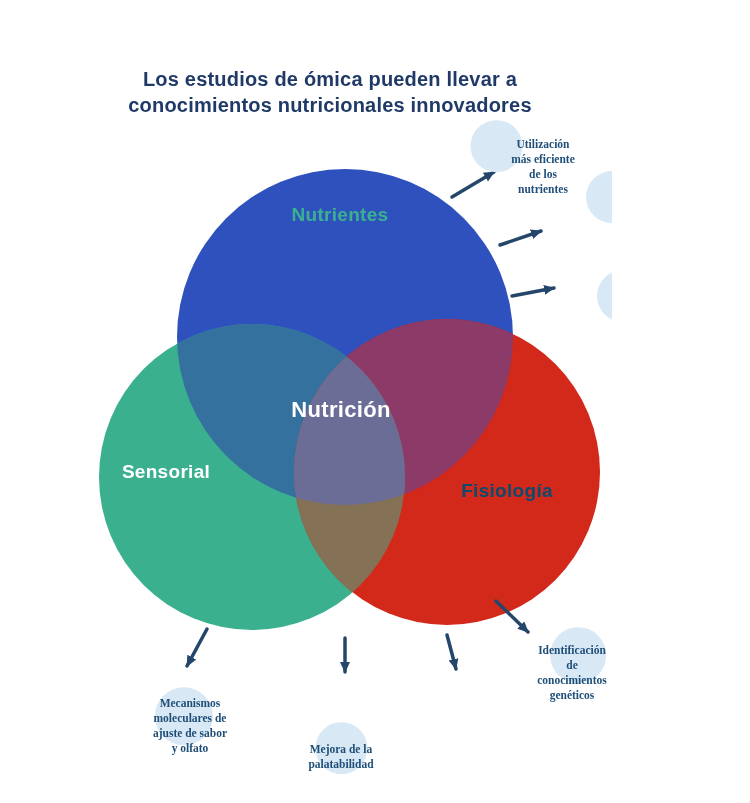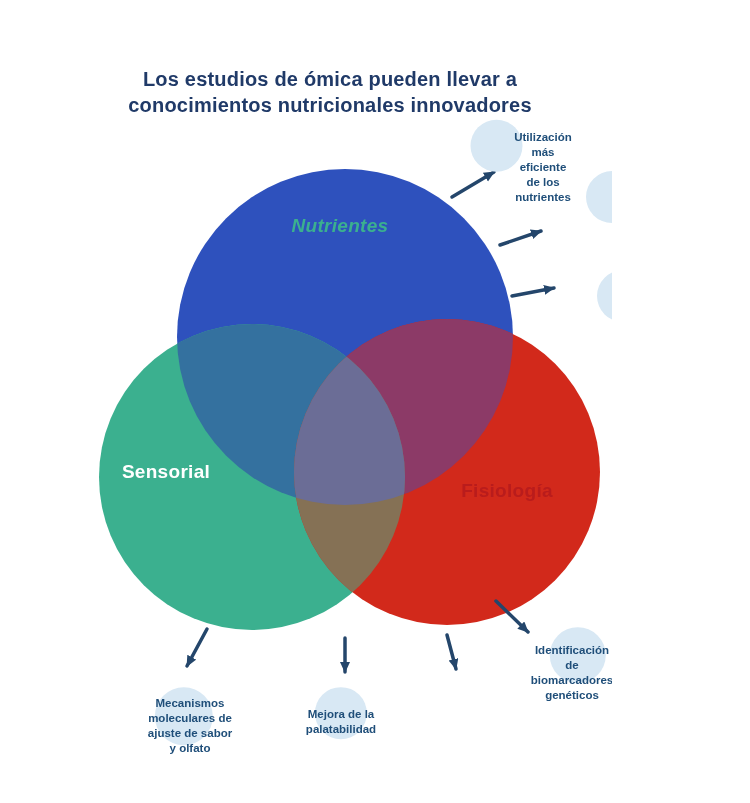--- a/index.html
+++ b/index.html
@@ -10,41 +10,41 @@
   #title{
     position:absolute;left:50px;top:66px;width:560px;
     text-align:center;font-size:20px;font-weight:bold;line-height:1.3;
     color:#203A68;white-space:pre-line;letter-spacing:.2px;
   }
   #venn-svg{position:absolute;left:0;top:0;}
   .venn-label{
     position:absolute;transform:translate(-50%,-50%);
     font-weight:bold;font-size:19px;letter-spacing:.3px;white-space:nowrap;
   }
-  #lbl-nutrientes{left:340px;top:226px;color:#3BB08F;font-style:italic;}
+  #lbl-nutrientes{left:340px;top:215px;color:#3BB08F;}
   #lbl-sensorial{left:166px;top:472px;color:#FFFFFF;}
   #lbl-fisiologia{left:507px;top:491px;color:#F2D3CC;}
   #lbl-center{left:341px;top:410px;color:#FFFFFF;font-size:22px;font-weight:600;}
   .callout{
     position:absolute;transform:translate(-50%,-50%);
     text-align:center;font-size:11.5px;font-weight:bold;line-height:1.3;
-    color:#1F4E79;white-space:pre-line;
+    color:#1F4E79;white-space:pre-line;font-family:Liberation Serif, serif;
   }
   .callout .txt{position:relative;z-index:1;display:inline-block;}
   .callout .dot{
     position:absolute;left:50%;top:50%;z-index:0;
     width:52px;height:52px;border-radius:50%;
     background:#D8E8F4;transform:translate(-50%,-50%);
   }
   .c1{left:543px;top:152px;}
   .c2{left:612px;top:215px;}
   .c3{left:612px;top:291px;}
   .c4{left:572px;top:658px;}
   .c5{left:463px;top:706px;}
-  .c6{left:341px;top:707px;}
+  .c6{left:341px;top:742px;}
   .c7{left:190px;top:711px;}
   .c1 .dot{margin-left:-47px;margin-top:-6px;}
   .c2 .dot{margin-top:-18px;}
   .c3 .dot{margin-left:11px;margin-top:5px;}
   .c4 .dot{margin-left:6px;margin-top:-3px;width:56px;height:56px;}
   .c5 .dot{margin-left:-1px;margin-top:6px;}
   .c6 .dot{margin-top:6px;}
   .c7 .dot{margin-left:-6px;margin-top:5px;width:58px;height:58px;}
 </style>
 </head>
@@ -93,37 +93,38 @@
       <line x1="512" y1="296" x2="554" y2="288" marker-end="url(#ah)"></line>
       <line x1="496" y1="601" x2="528" y2="632" marker-end="url(#ah)"></line>
       <line x1="447" y1="635" x2="456" y2="669" marker-end="url(#ah)"></line>
       <line x1="345" y1="638" x2="345" y2="672" marker-end="url(#ah)"></line>
       <line x1="207" y1="629" x2="187" y2="666" marker-end="url(#ah)"></line>
     </g>
   </svg>
 
   <div id="lbl-nutrientes" class="venn-label" style="color: rgb(59, 176, 143);">Nutrientes</div>
   <div id="lbl-sensorial" class="venn-label" style="color: rgb(255, 255, 255);">Sensorial</div>
-  <div id="lbl-fisiologia" class="venn-label" style="color: #b91c1c;">Fisiología</div>
+  <div id="lbl-fisiologia" class="venn-label" style="color: #0c4a6e;">Fisiología</div>
+  <div id="lbl-center" class="venn-label">Nutrición</div>
 
   <div class="callout c1">
     <span class="dot"></span>
     <span class="txt">Utilización más eficiente
 de los nutrientes</span>
   </div>
   <div class="callout c2">
     <span class="dot"></span>
   </div>
   <div class="callout c3">
     <span class="dot"></span>
   </div>
   <div class="callout c4">
     <span class="dot"></span>
     <span class="txt">Identificación de
-biomarcadores
+conocimientos
 genéticos</span>
   </div>
   <div class="callout c6">
     <span class="dot"></span>
     <span class="txt">Mejora de la
 palatabilidad</span>
   </div>
   <div class="callout c7">
     <span class="dot"></span>
     <span class="txt">Mecanismos

